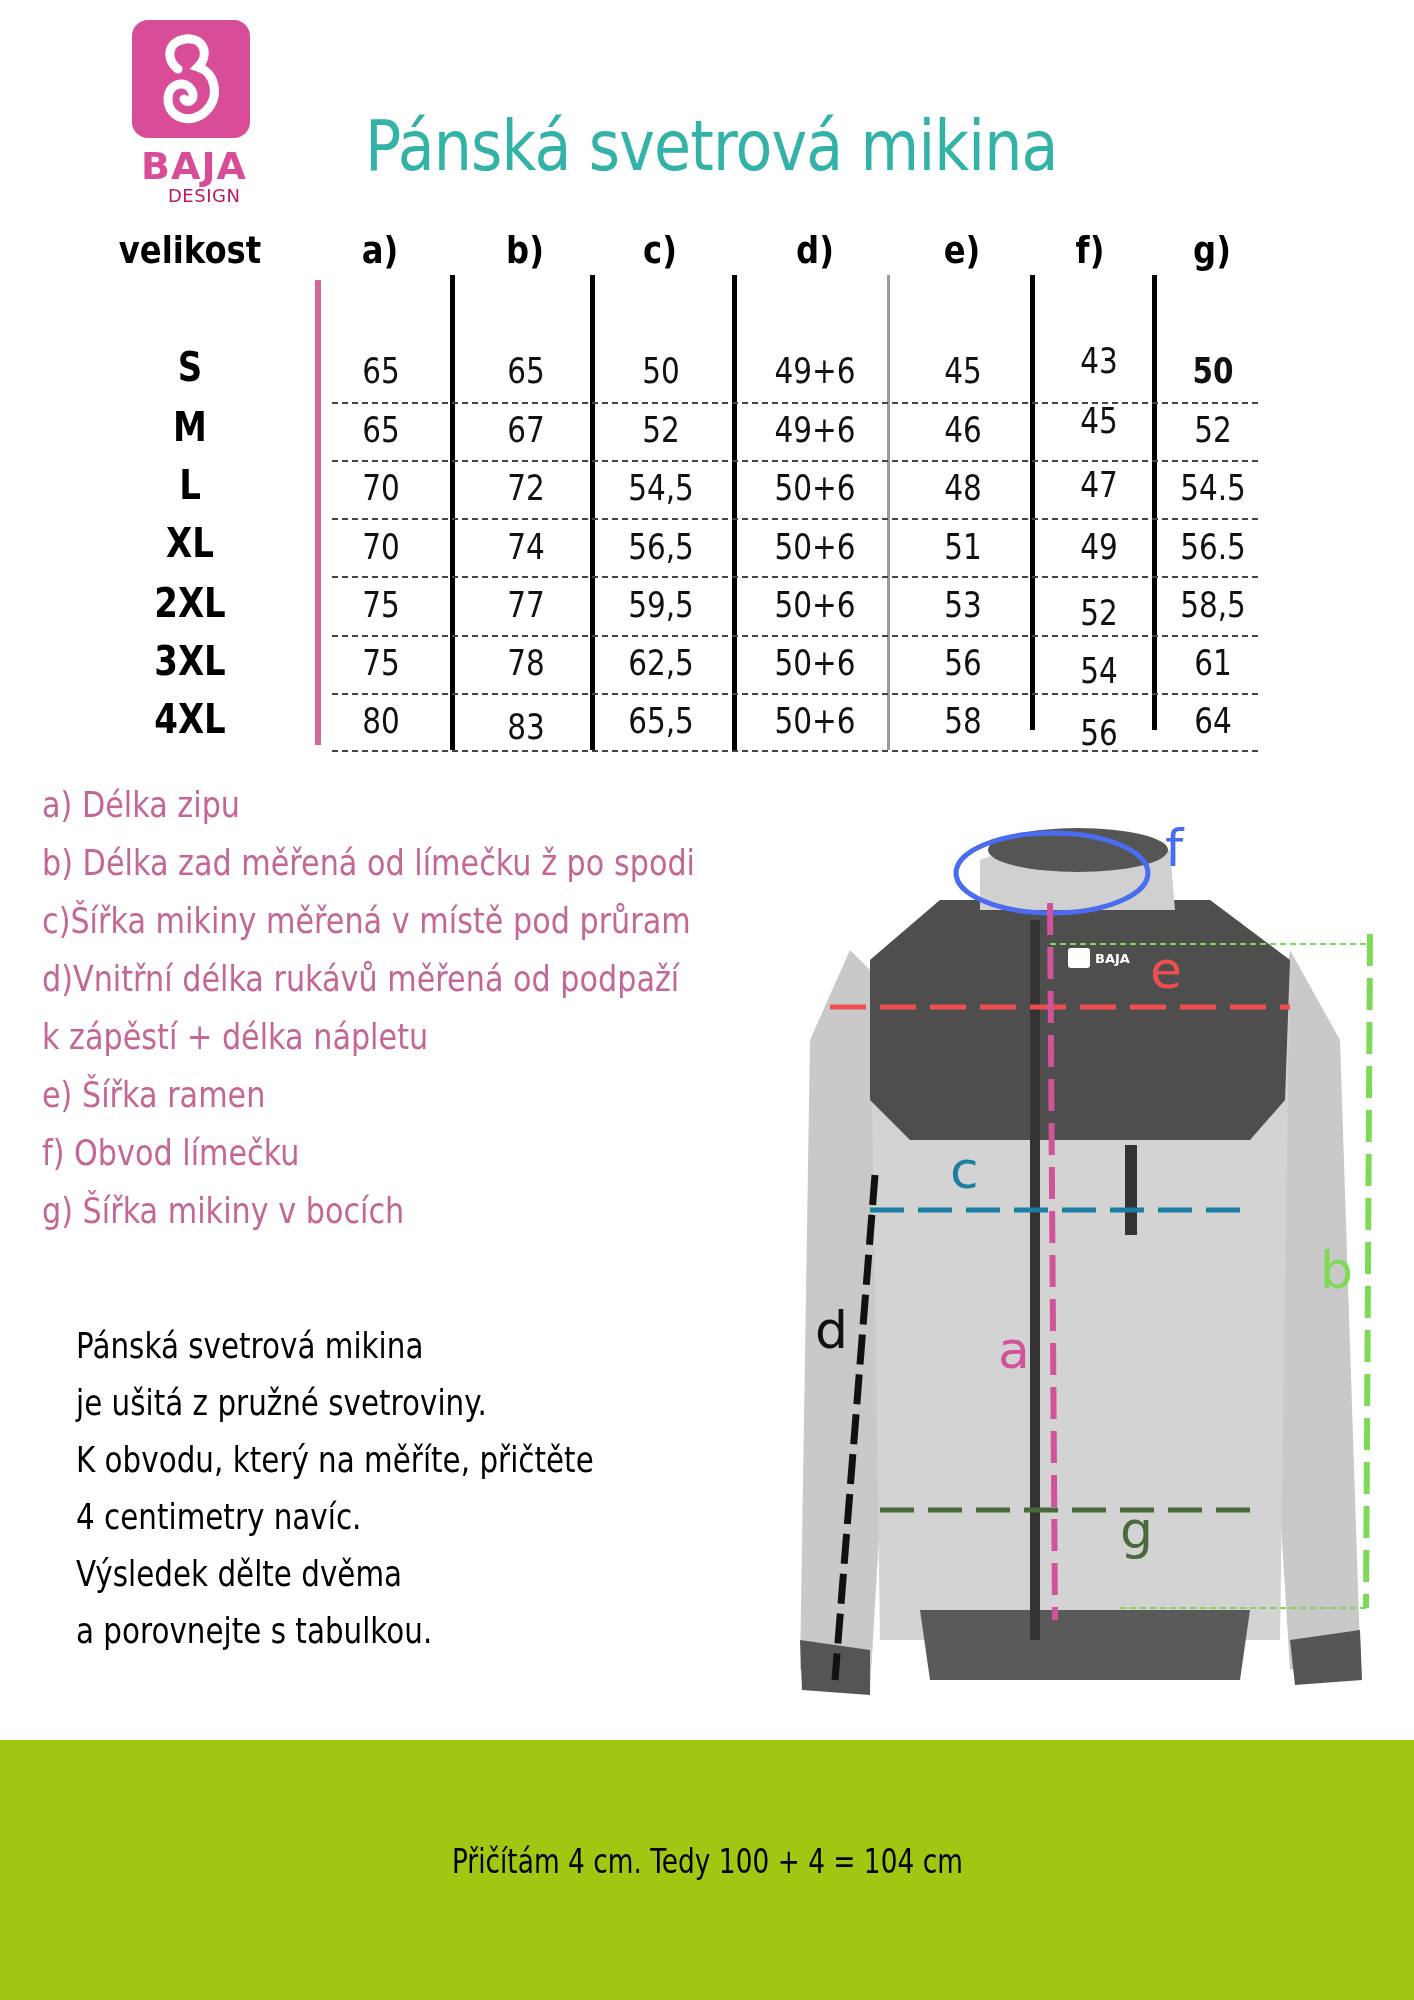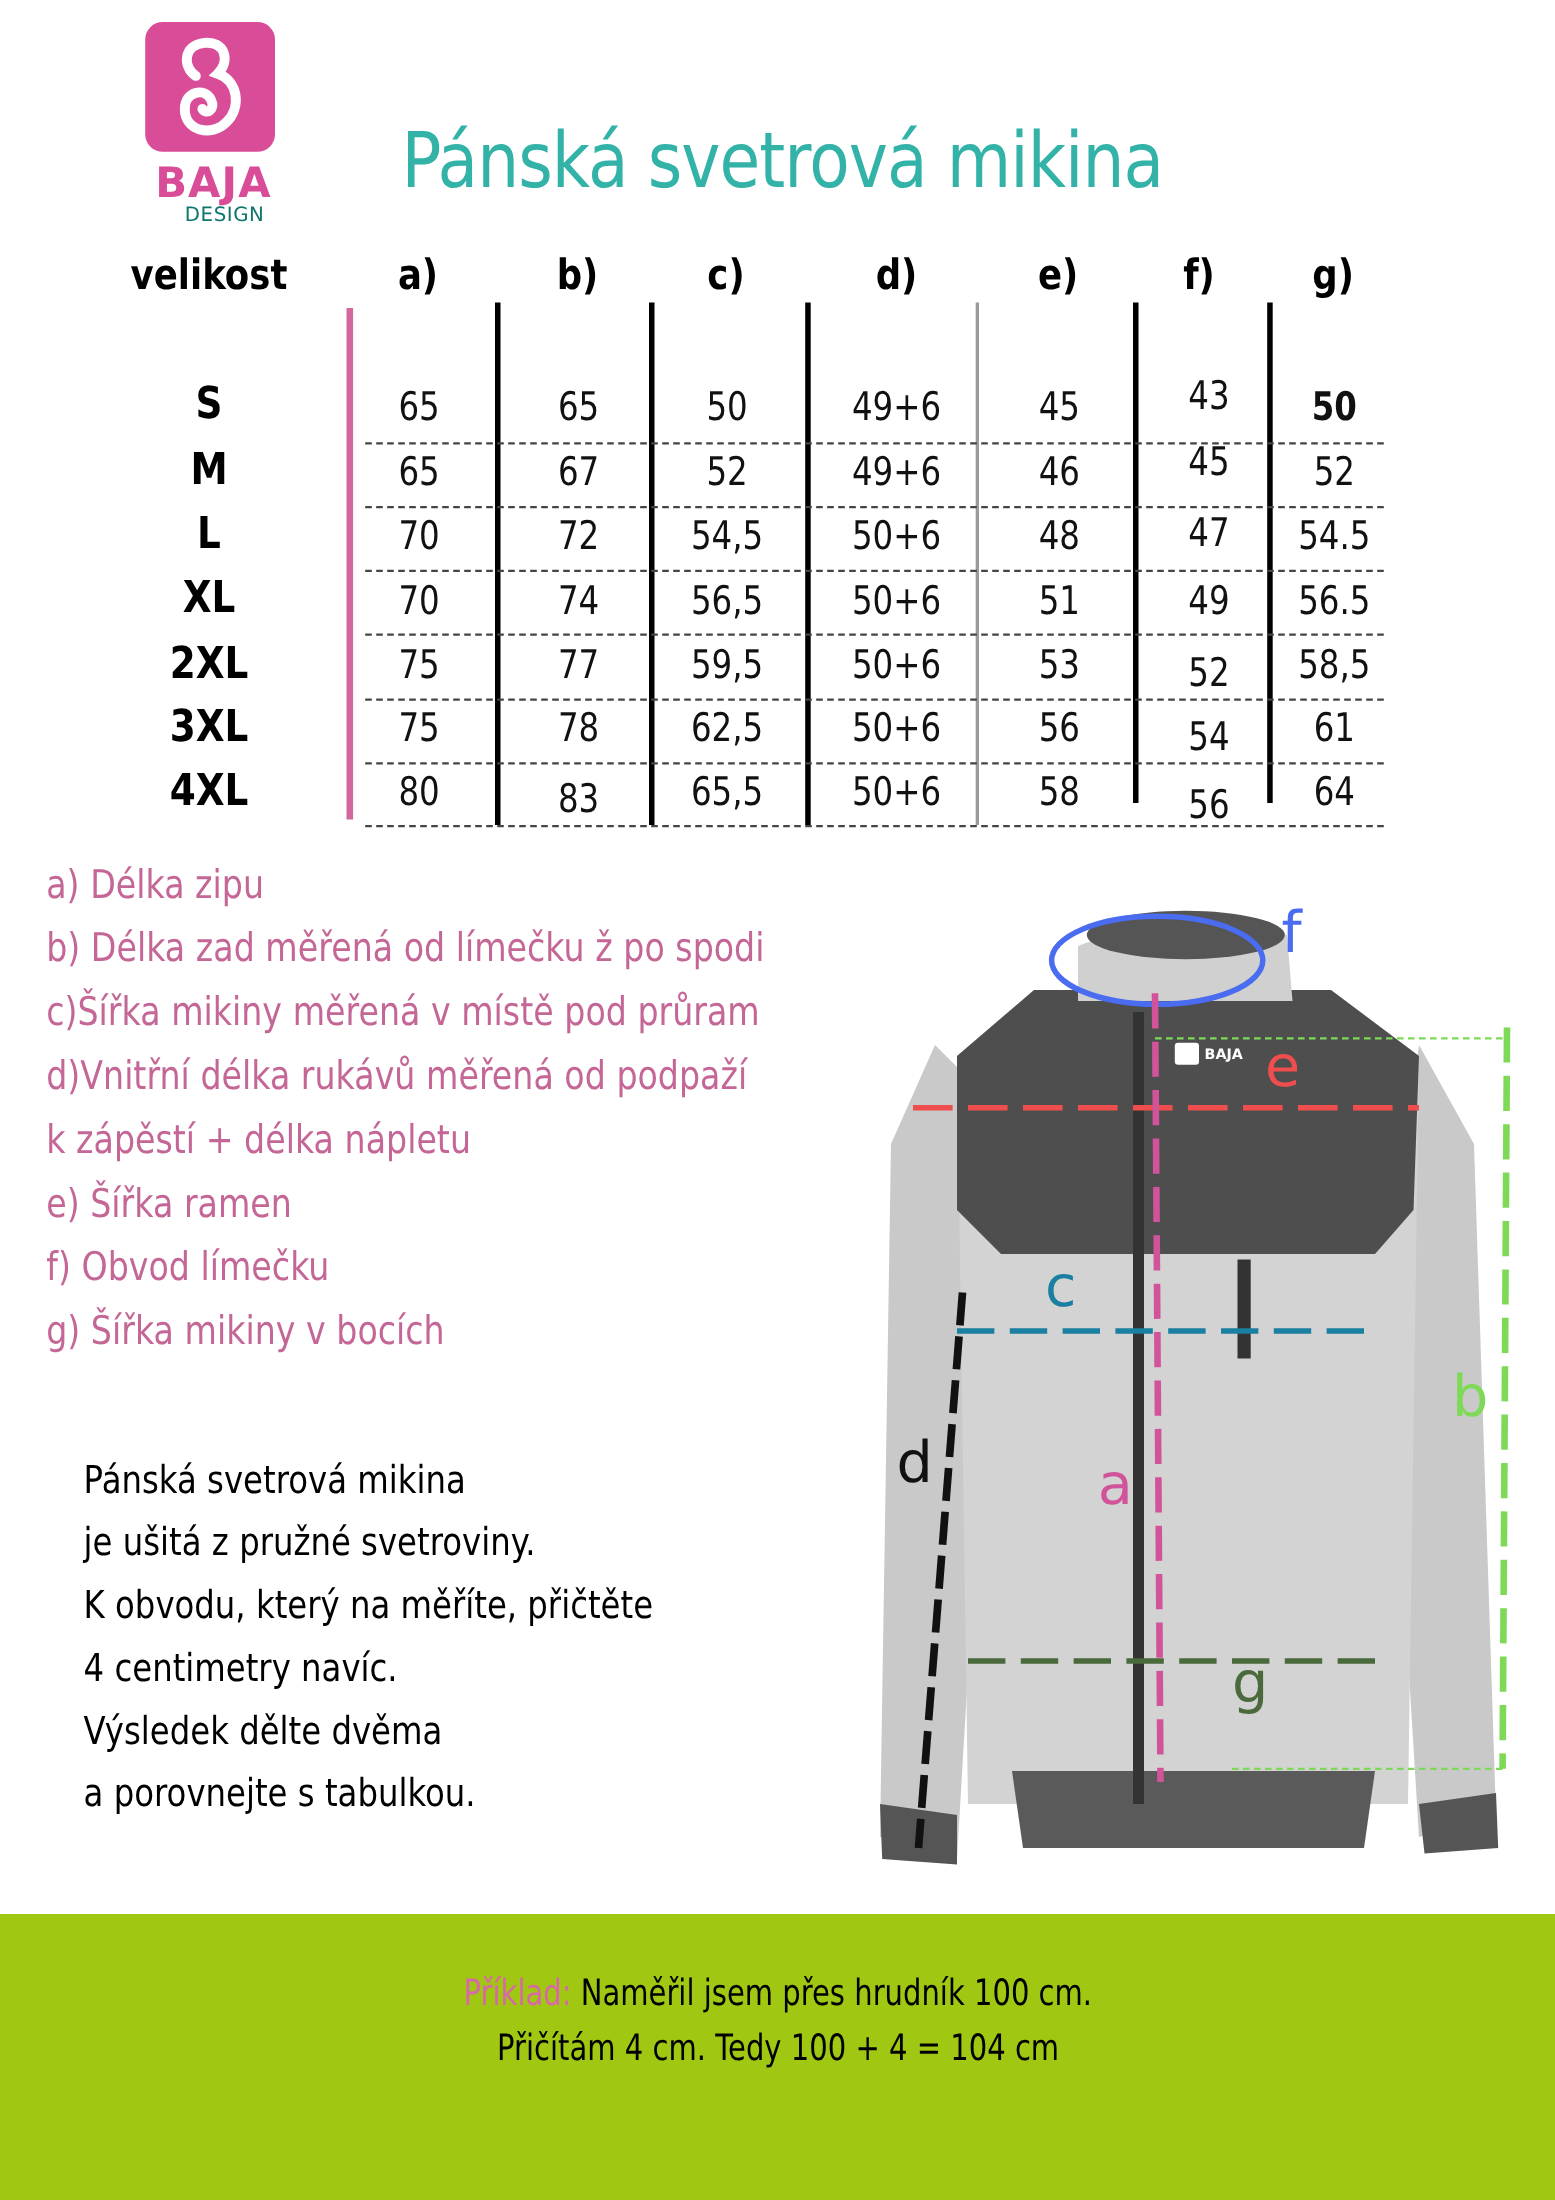--- a/index.html
+++ b/index.html
@@ -9,21 +9,21 @@
   }
   .abs { position: absolute; }
 
   
   .logo-box {
     left: 132px; top: 20px; width: 118px; height: 118px; background: #d94d98;
     border-radius: 16px; display: flex; align-items: center; justify-content: center;
   }
   .logo-text { left: 132px; top: 146px; width: 124px; text-align: center; color: #d94d98;
     font-family: "DejaVu Sans", sans-serif; font-weight: bold; font-size: 38px; letter-spacing: 1px; line-height: 40px; }
-  .logo-sub { left: 168px; top: 186px; color: #0f766e; font-family: "DejaVu Sans", sans-serif;
+  .logo-sub { left: 168px; top: 186px; color: #be185d; font-family: "DejaVu Sans", sans-serif;
     font-size: 18px; line-height: 20px; letter-spacing: 0.5px; }
 
   .page-title { left: 365px; top: 105px; font-size: 70px; color: #33b2a8;
     font-family: "DejaVu Sans", sans-serif; font-weight: normal; letter-spacing: -1px; white-space: nowrap; transform: scaleX(0.86); transform-origin: left center; }
 
   
   .th { top: 228px; font-size: 38px; font-weight: bold; font-family: "DejaVu Sans", sans-serif;
     color: #000; text-align: center; transform: scaleX(0.85); }
   .vline { width: 5px; background: #000; }
   .vline.pink { background: #d4679e; width: 6px; }
@@ -227,19 +227,16 @@
   <div class="lbl" style="left:375px;top:18px;color:#4a6cf0;">f</div>
   <div class="lbl" style="left:360px;top:140px;color:#f04e4e;">e</div>
   <div class="lbl" style="left:160px;top:340px;color:#1a7fa0;">c</div>
   <div class="lbl" style="left:530px;top:440px;color:#7ed957;">b</div>
   <div class="lbl" style="left:25px;top:500px;color:#111;">d</div>
   <div class="lbl" style="left:208px;top:520px;color:#d1539a;">a</div>
   <div class="lbl" style="left:330px;top:700px;color:#4a6a3c;">g</div>
 </div>
 
 <div class="abs footer">
-  <div class="line" style="top:52px;">
-    <span class="inner"><span class="pink">Příklad:</span><span> Naměřil jsem přes hrudník 100 cm.</span></span>
-  </div>
   <div class="line" style="top:102px;">
     <span class="inner">Přičítám 4 cm. Tedy 100 + 4 = 104 cm</span>
   </div>
 </div>
 
 </body></html>

